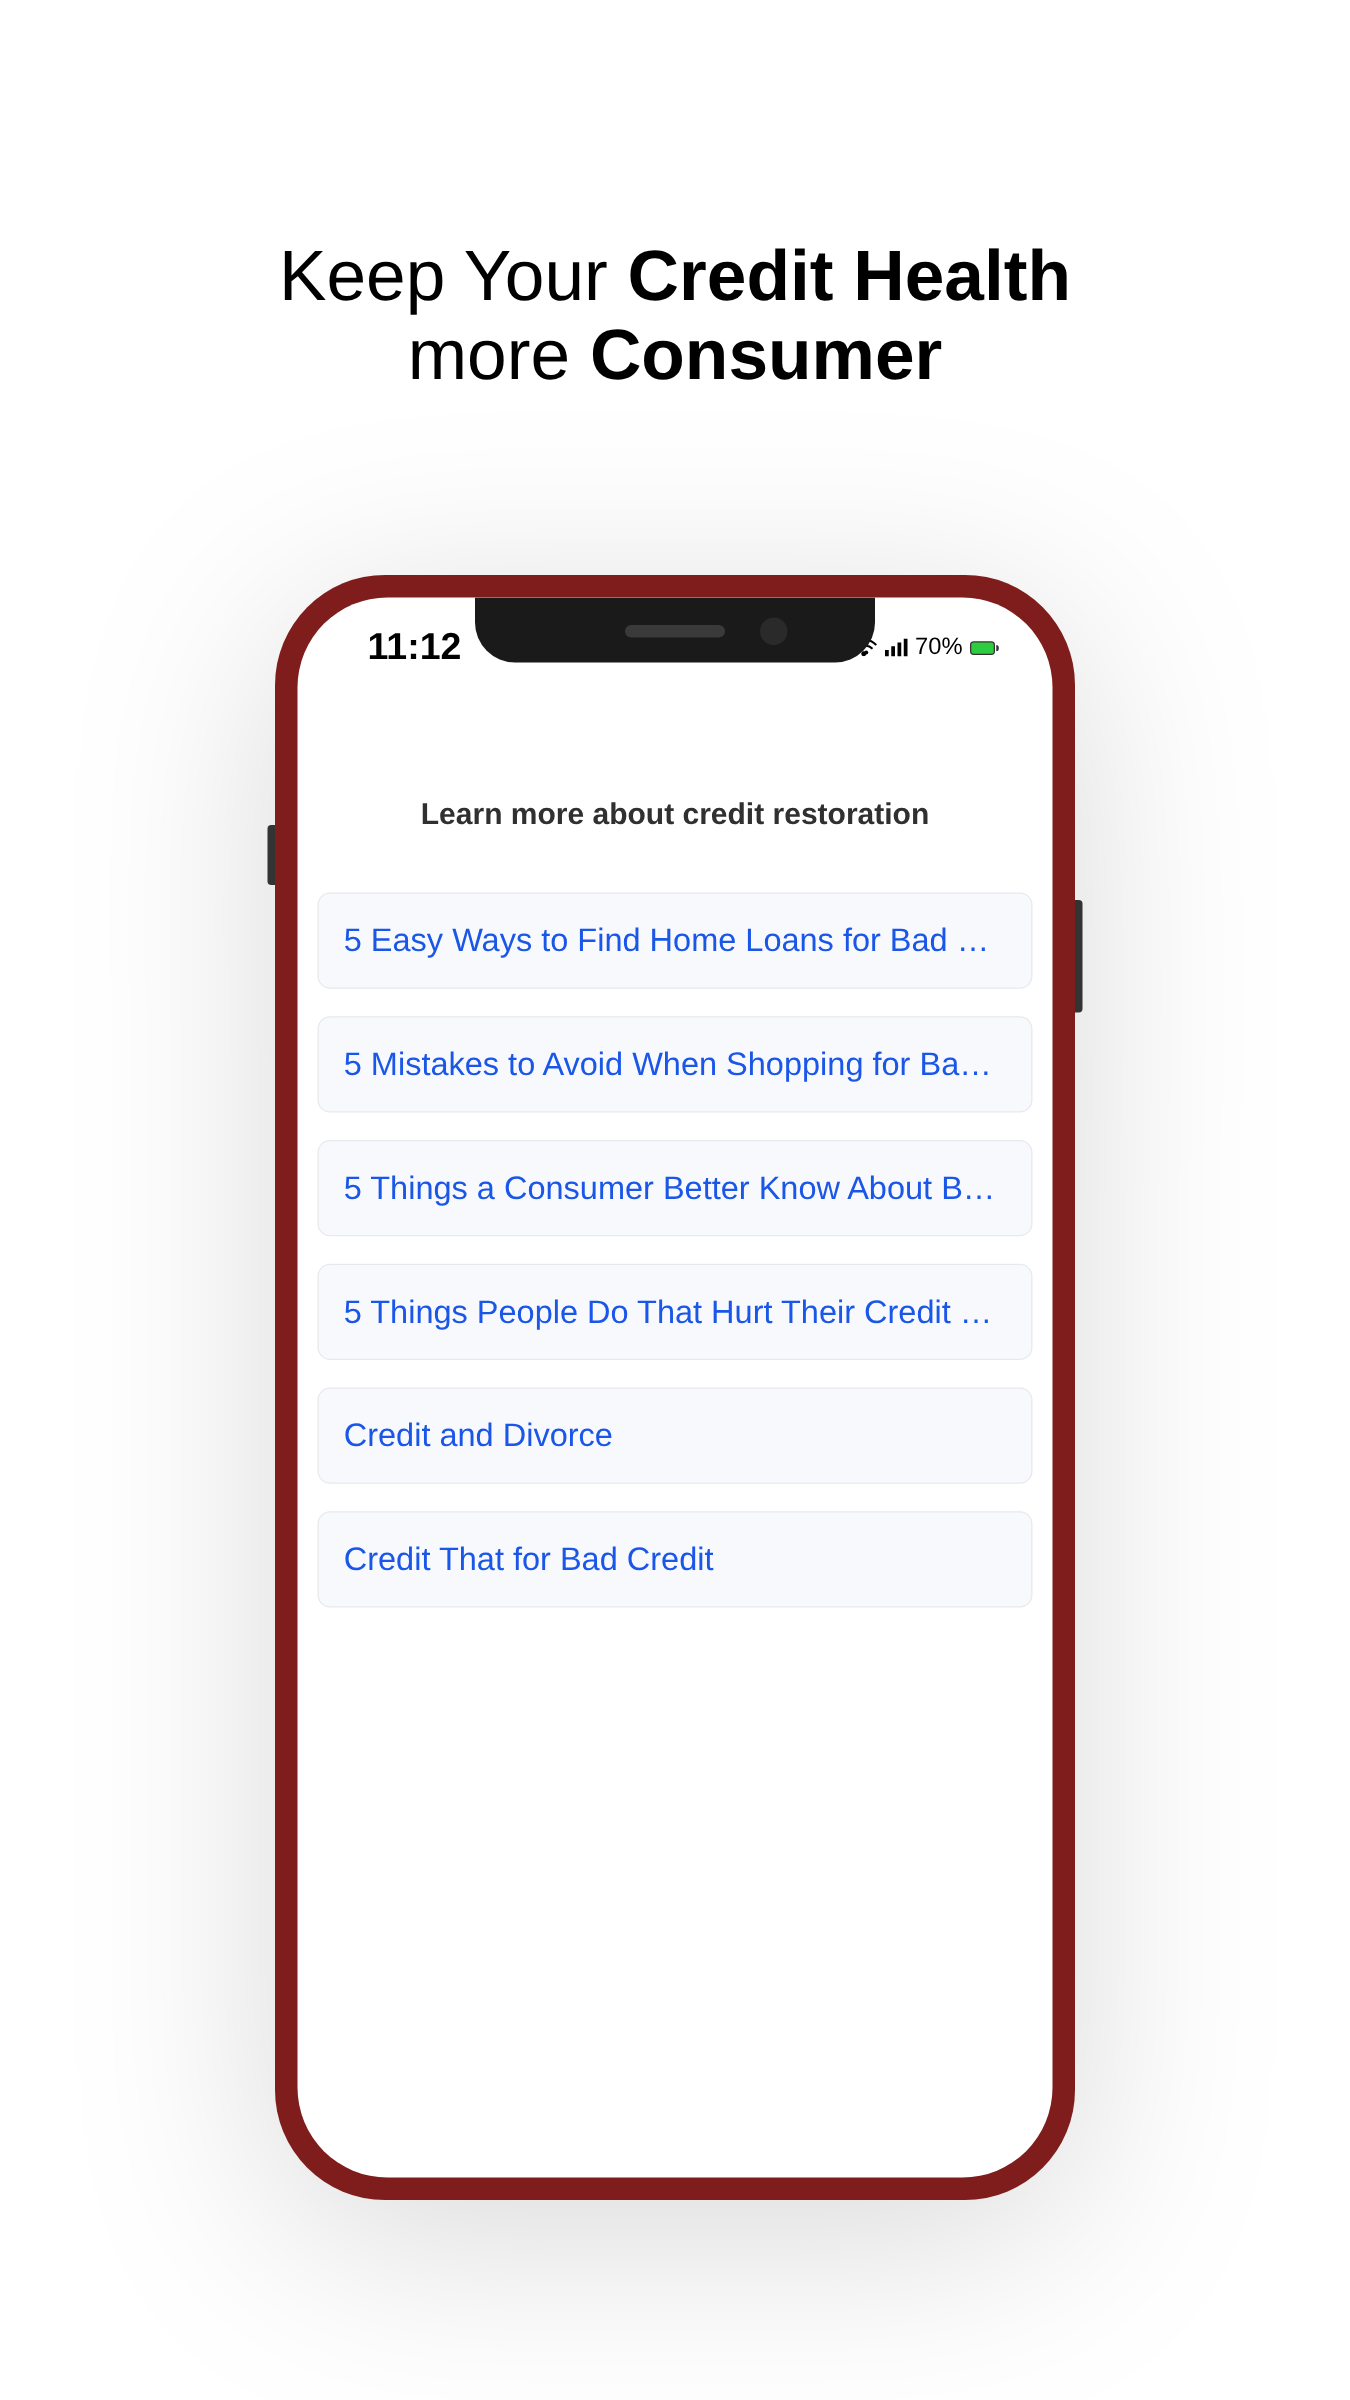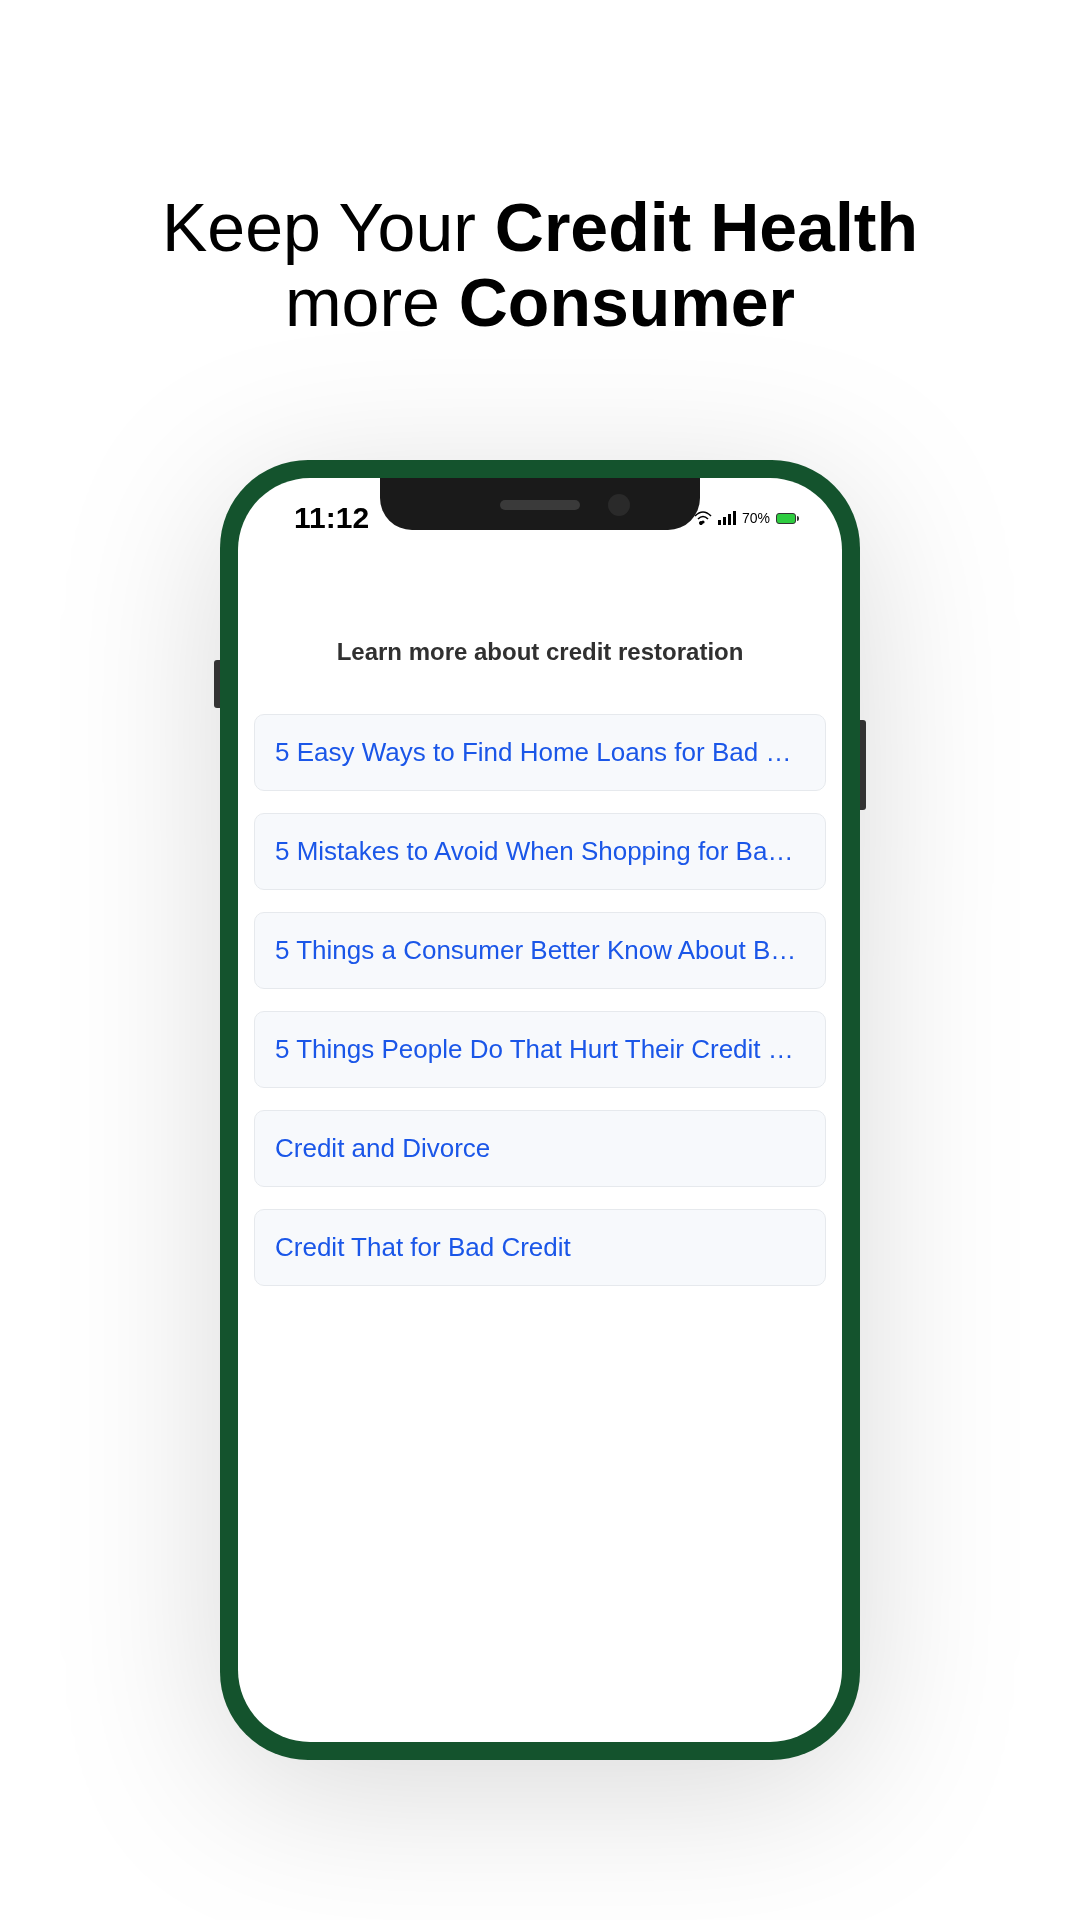--- a/index.html
+++ b/index.html
@@ -10,21 +10,21 @@
     body {
       font-family: -apple-system, BlinkMacSystemFont, 'Segoe UI', Arial, sans-serif;
       width: 1080px;
       height: 1920px;
       background: #ffffff;
       position: relative;
       overflow: hidden;
     }
     .hero-title {
       text-align: center;
-      font-size: 68px;
+      font-size: 57px;
       font-weight: 400;
       color: #000;
       padding: 190px 40px 0;
       line-height: 1.1;
       font-family: Arial, sans-serif;
     }
     .hero-title .bold {
       font-weight: 900;
     }
     .phone-container {
@@ -32,21 +32,21 @@
       left: 50%;
       transform: translateX(-50%);
       top: 460px;
       width: 640px;
       height: 1300px;
       filter: drop-shadow(0 30px 80px rgba(0,0,0,0.15));
     }
     .phone-body {
       width: 100%;
       height: 100%;
-      background: #14532d;
+      background: #7f1d1d;
       border-radius: 88px;
       padding: 18px;
       position: relative;
     }
     .phone-screen {
       width: 100%;
       height: 100%;
       background: #ffffff;
       border-radius: 72px;
       position: relative;
@@ -136,21 +136,21 @@
     }
     .signal-bars span {
       width: 3px;
       background: #000;
     }
     .signal-bars span:nth-child(1){height:5px;}
     .signal-bars span:nth-child(2){height:8px;}
     .signal-bars span:nth-child(3){height:11px;}
     .signal-bars span:nth-child(4){height:14px;}
     .battery-pct {
-      font-size: 14px;
+      font-size: 19px;
       font-weight: 500;
       color: #000;
     }
     .battery-icon {
       width: 20px;
       height: 11px;
       border: 1px solid #333;
       border-radius: 3px;
       position: relative;
       background: #2ecc40;

